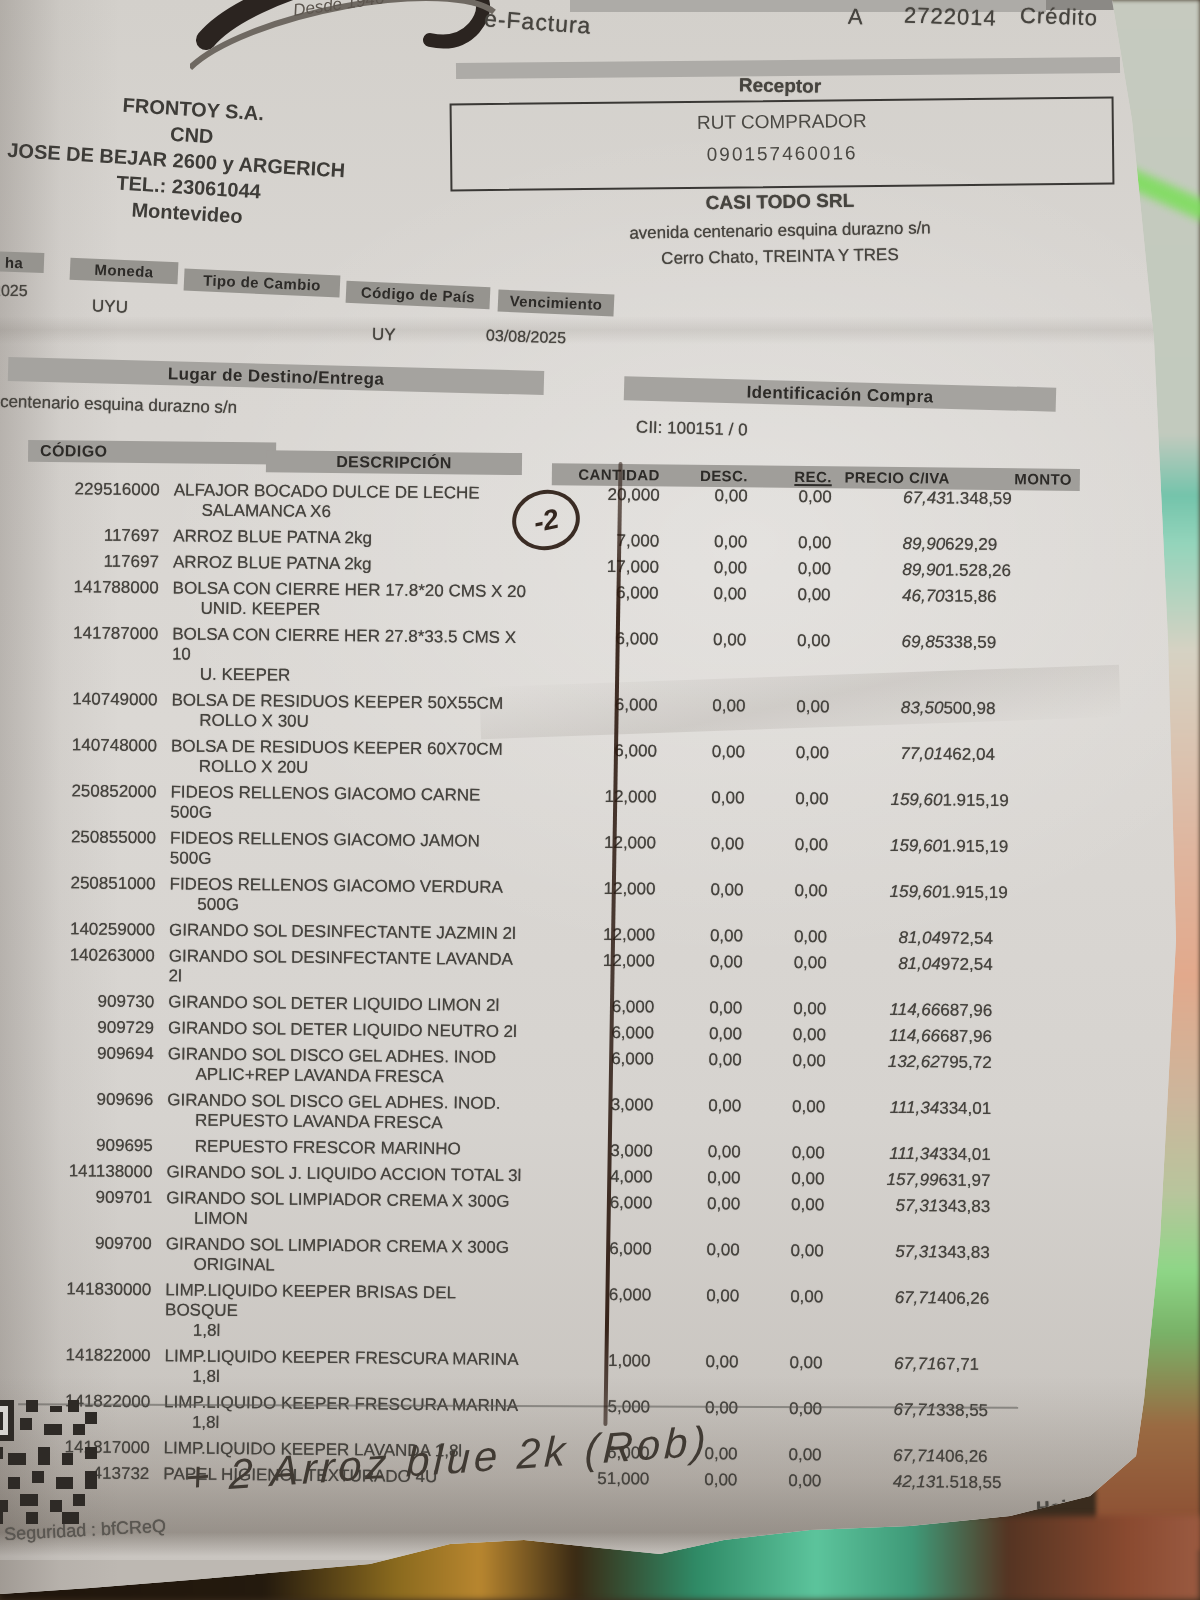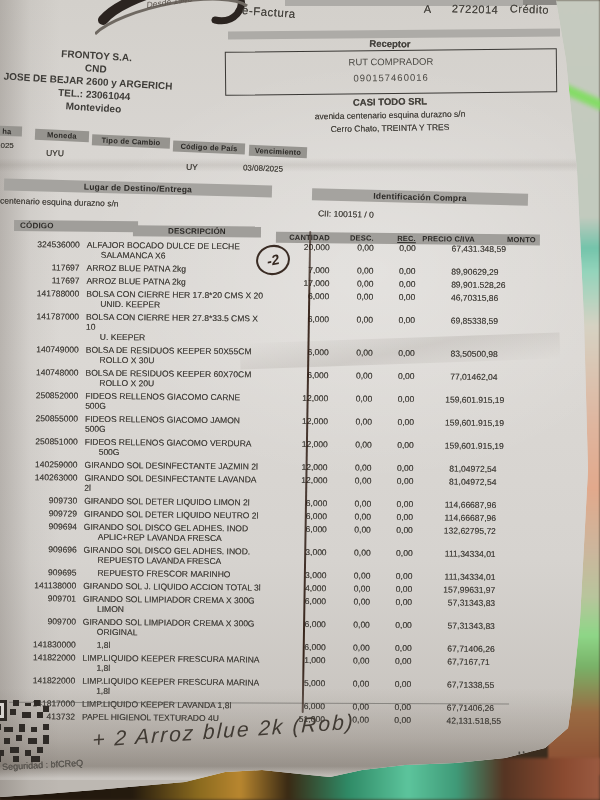--- a/index.html
+++ b/index.html
@@ -60,21 +60,21 @@
   .table-zone{position:absolute;left:0;top:0;width:600px;transform:rotate(.6deg);transform-origin:20px 230px;}
   .table{position:absolute;left:18px;top:239px;width:518px;}
   .trow{display:flex;align-items:flex-start;margin-bottom:3px;font-size:8.5px;
     line-height:10px;color:#45433e;text-shadow:0 0 .4px rgba(80,74,68,.85);}
   .c-code{width:62px;text-align:right;flex:none;}
   .c-desc{width:178px;padding-left:7px;flex:none;}
   .c-desc .l2{display:block;padding-left:14px;}
   .c-qty{width:65px;text-align:right;flex:none;}
   .c-dpct{width:44px;text-align:right;flex:none;}
   .c-rec{width:42px;text-align:right;flex:none;}
-  .c-price{width:57px;text-align:right;flex:none;}
+  .c-price{width:57px;text-align:right;flex:none;font-style:italic;}
   .c-amt{width:64px;text-align:left;flex:none;}
   .num-head{display:flex;width:264px;}
   .num-head span{font-weight:bold;font-size:7.5px;color:#2d2b28;text-align:right;}
   .nh-qty{width:54px;} .nh-dpct{width:44px;} .nh-rec{width:42px;text-decoration:underline;} .nh-price{width:59px;} .nh-amt{width:61px;padding-right:4px;}
 
   .sep-line{position:absolute;left:14px;top:700px;width:500px;height:0;
     border-top:1px solid rgba(90,88,84,.55);transform:rotate(-.4deg);}
 
   
   .pen-line{position:absolute;left:308px;top:228px;width:2.4px;height:482px;
@@ -163,21 +163,21 @@
         <div class="num-head">
           <span class="nh-qty">CANTIDAD</span>
           <span class="nh-dpct">DESC.</span>
           <span class="nh-rec">REC.</span>
           <span class="nh-price">PRECIO C/IVA</span>
           <span class="nh-amt">MONTO</span>
         </div>
       </div>
       <div class="table" id="rows-container">
           <div class="trow">
-            <div class="c-code">324536000</div>
+            <div class="c-code">229516000</div>
             <div class="c-desc"><span>ALFAJOR BOCADO DULCE DE LECHE</span><span class="l2">SALAMANCA X6</span></div>
             <div class="c-qty">20,000</div>
             <div class="c-dpct">0,00</div>
             <div class="c-rec">0,00</div>
             <div class="c-price">67,43</div>
             <div class="c-amt">1.348,59</div>
           </div>
           <div class="trow">
             <div class="c-code">117697</div>
             <div class="c-desc"><span>ARROZ BLUE PATNA 2kg</span></div>
@@ -344,21 +344,21 @@
             <div class="c-code">909700</div>
             <div class="c-desc"><span>GIRANDO SOL LIMPIADOR CREMA X 300G</span><span class="l2">ORIGINAL</span></div>
             <div class="c-qty">6,000</div>
             <div class="c-dpct">0,00</div>
             <div class="c-rec">0,00</div>
             <div class="c-price">57,31</div>
             <div class="c-amt">343,83</div>
           </div>
           <div class="trow">
             <div class="c-code">141830000</div>
-            <div class="c-desc"><span class="l2">1,8l</span></div>
+            <div class="c-desc"><span>LIMP.LIQUIDO KEEPER BRISAS DEL BOSQUE</span><span class="l2">1,8l</span></div>
             <div class="c-qty">6,000</div>
             <div class="c-dpct">0,00</div>
             <div class="c-rec">0,00</div>
             <div class="c-price">67,71</div>
             <div class="c-amt">406,26</div>
           </div>
           <div class="trow">
             <div class="c-code">141822000</div>
             <div class="c-desc"><span>LIMP.LIQUIDO KEEPER FRESCURA MARINA</span><span class="l2">1,8l</span></div>
             <div class="c-qty">1,000</div>

